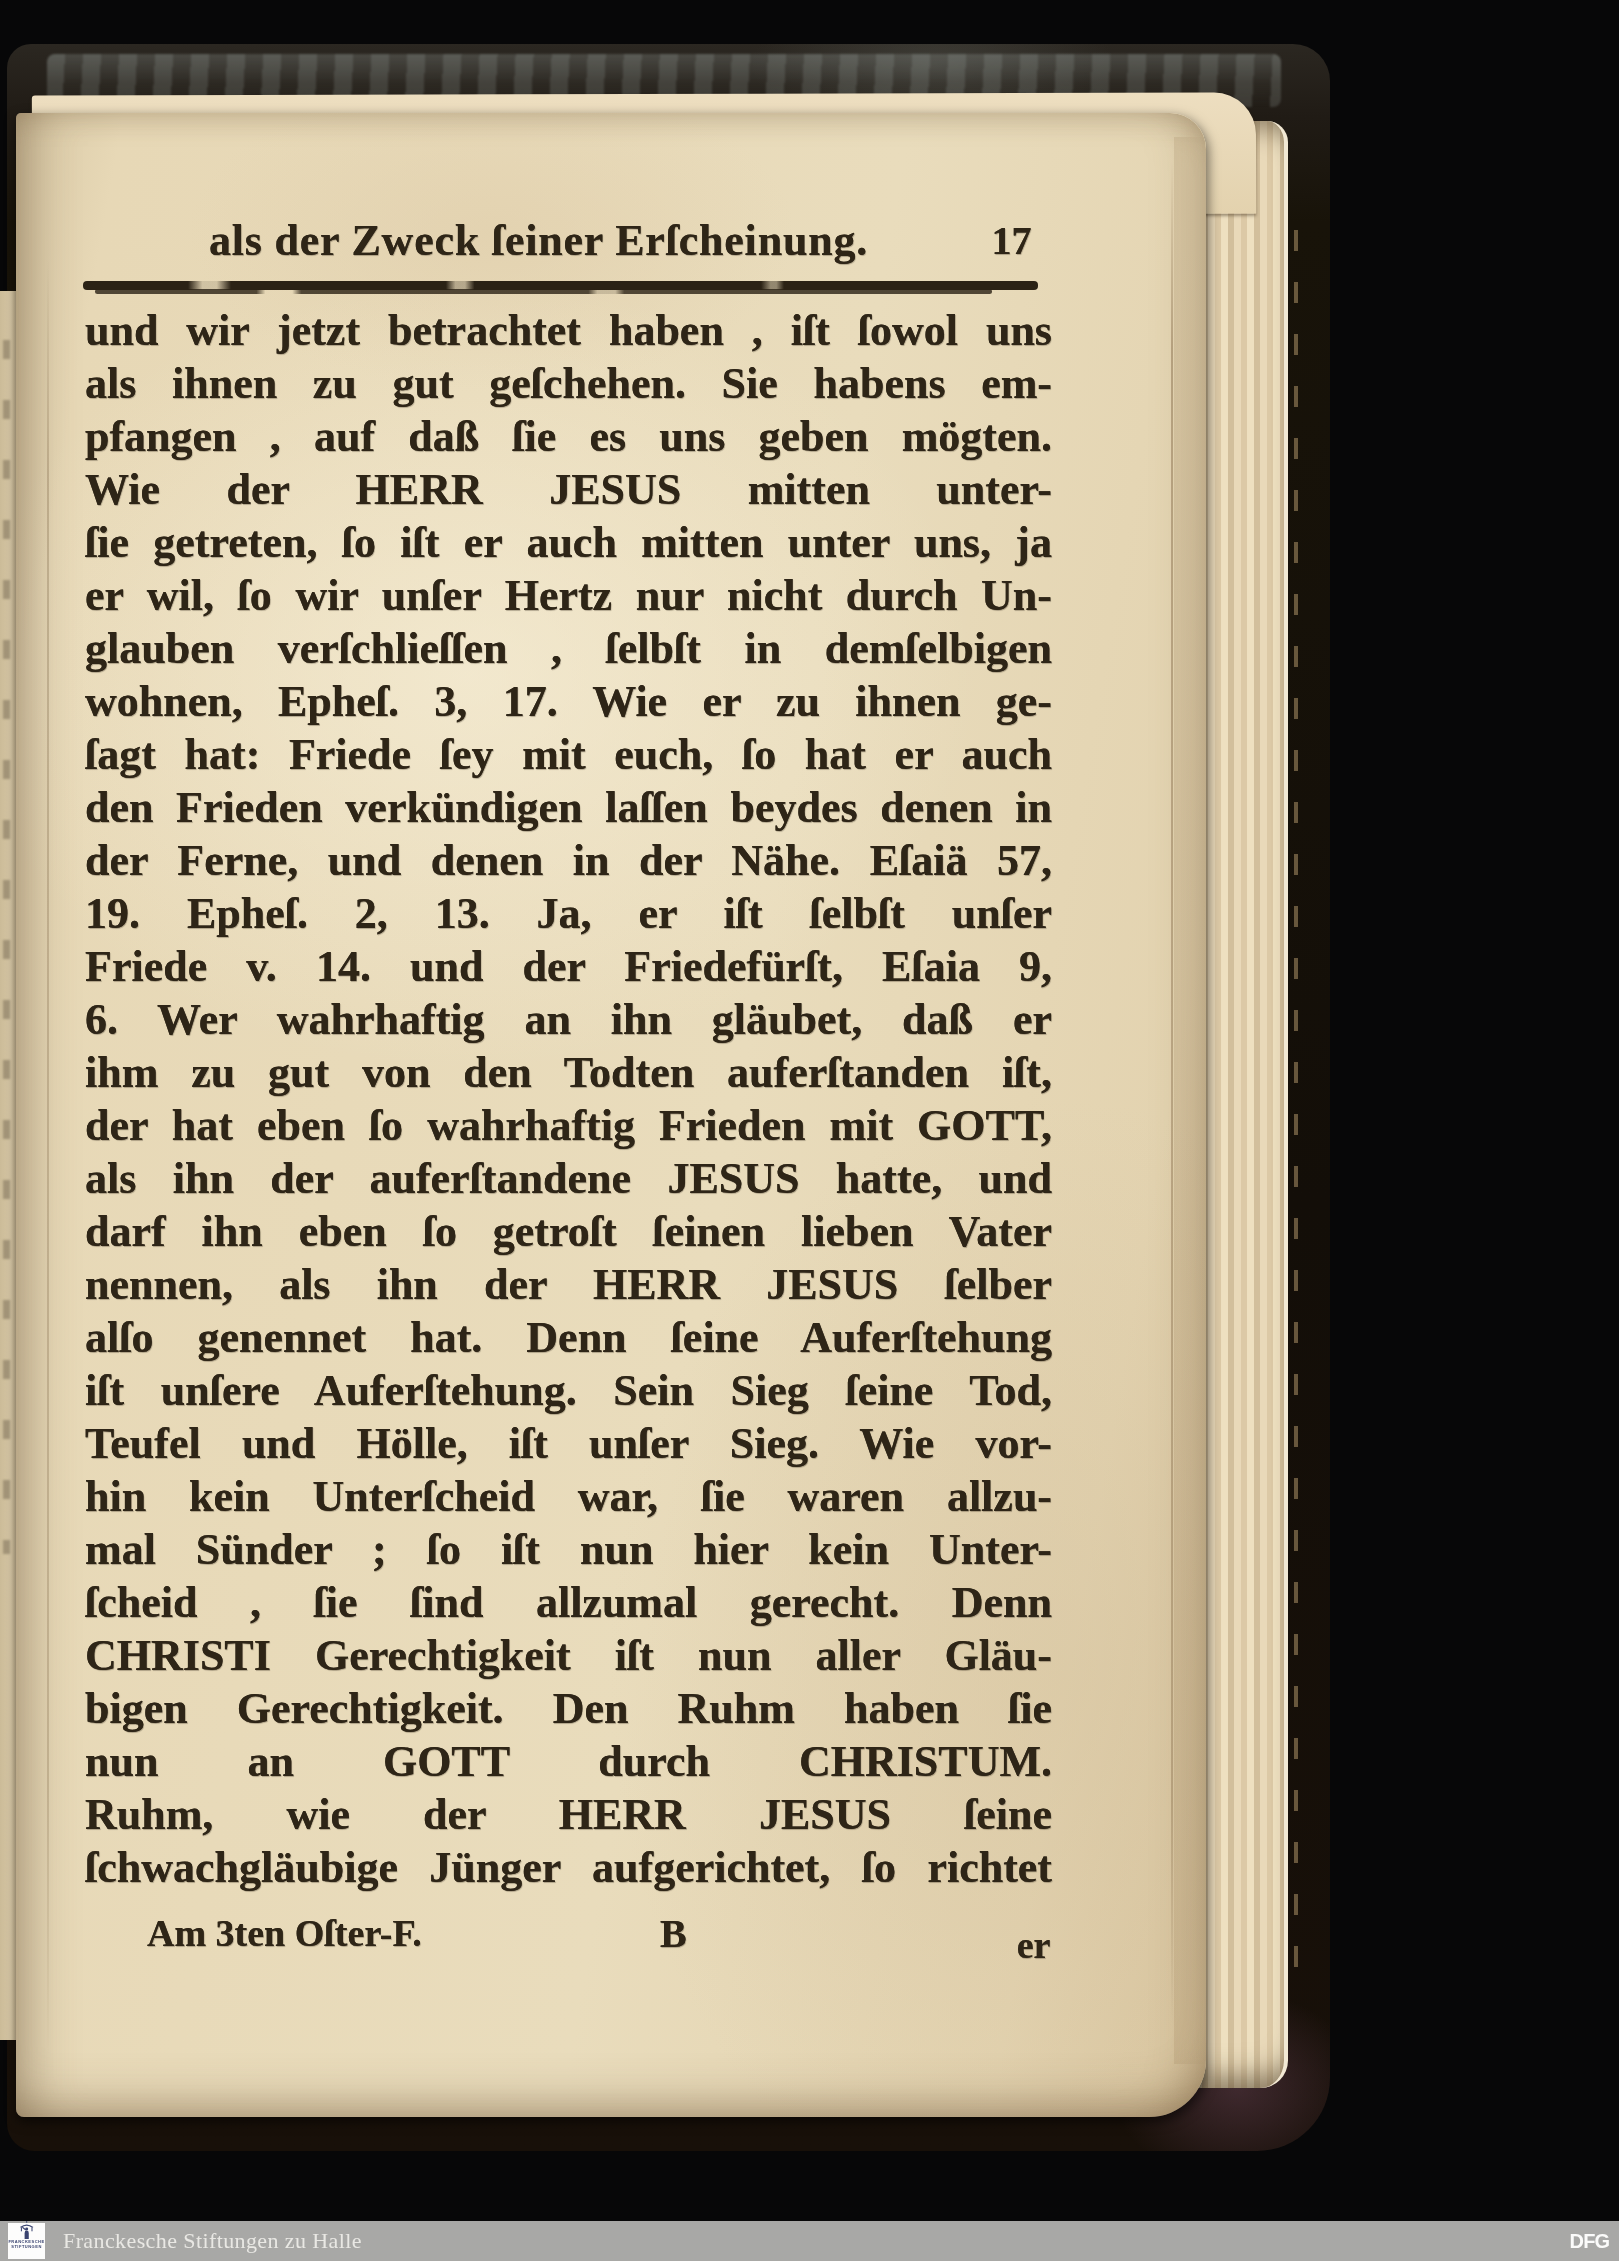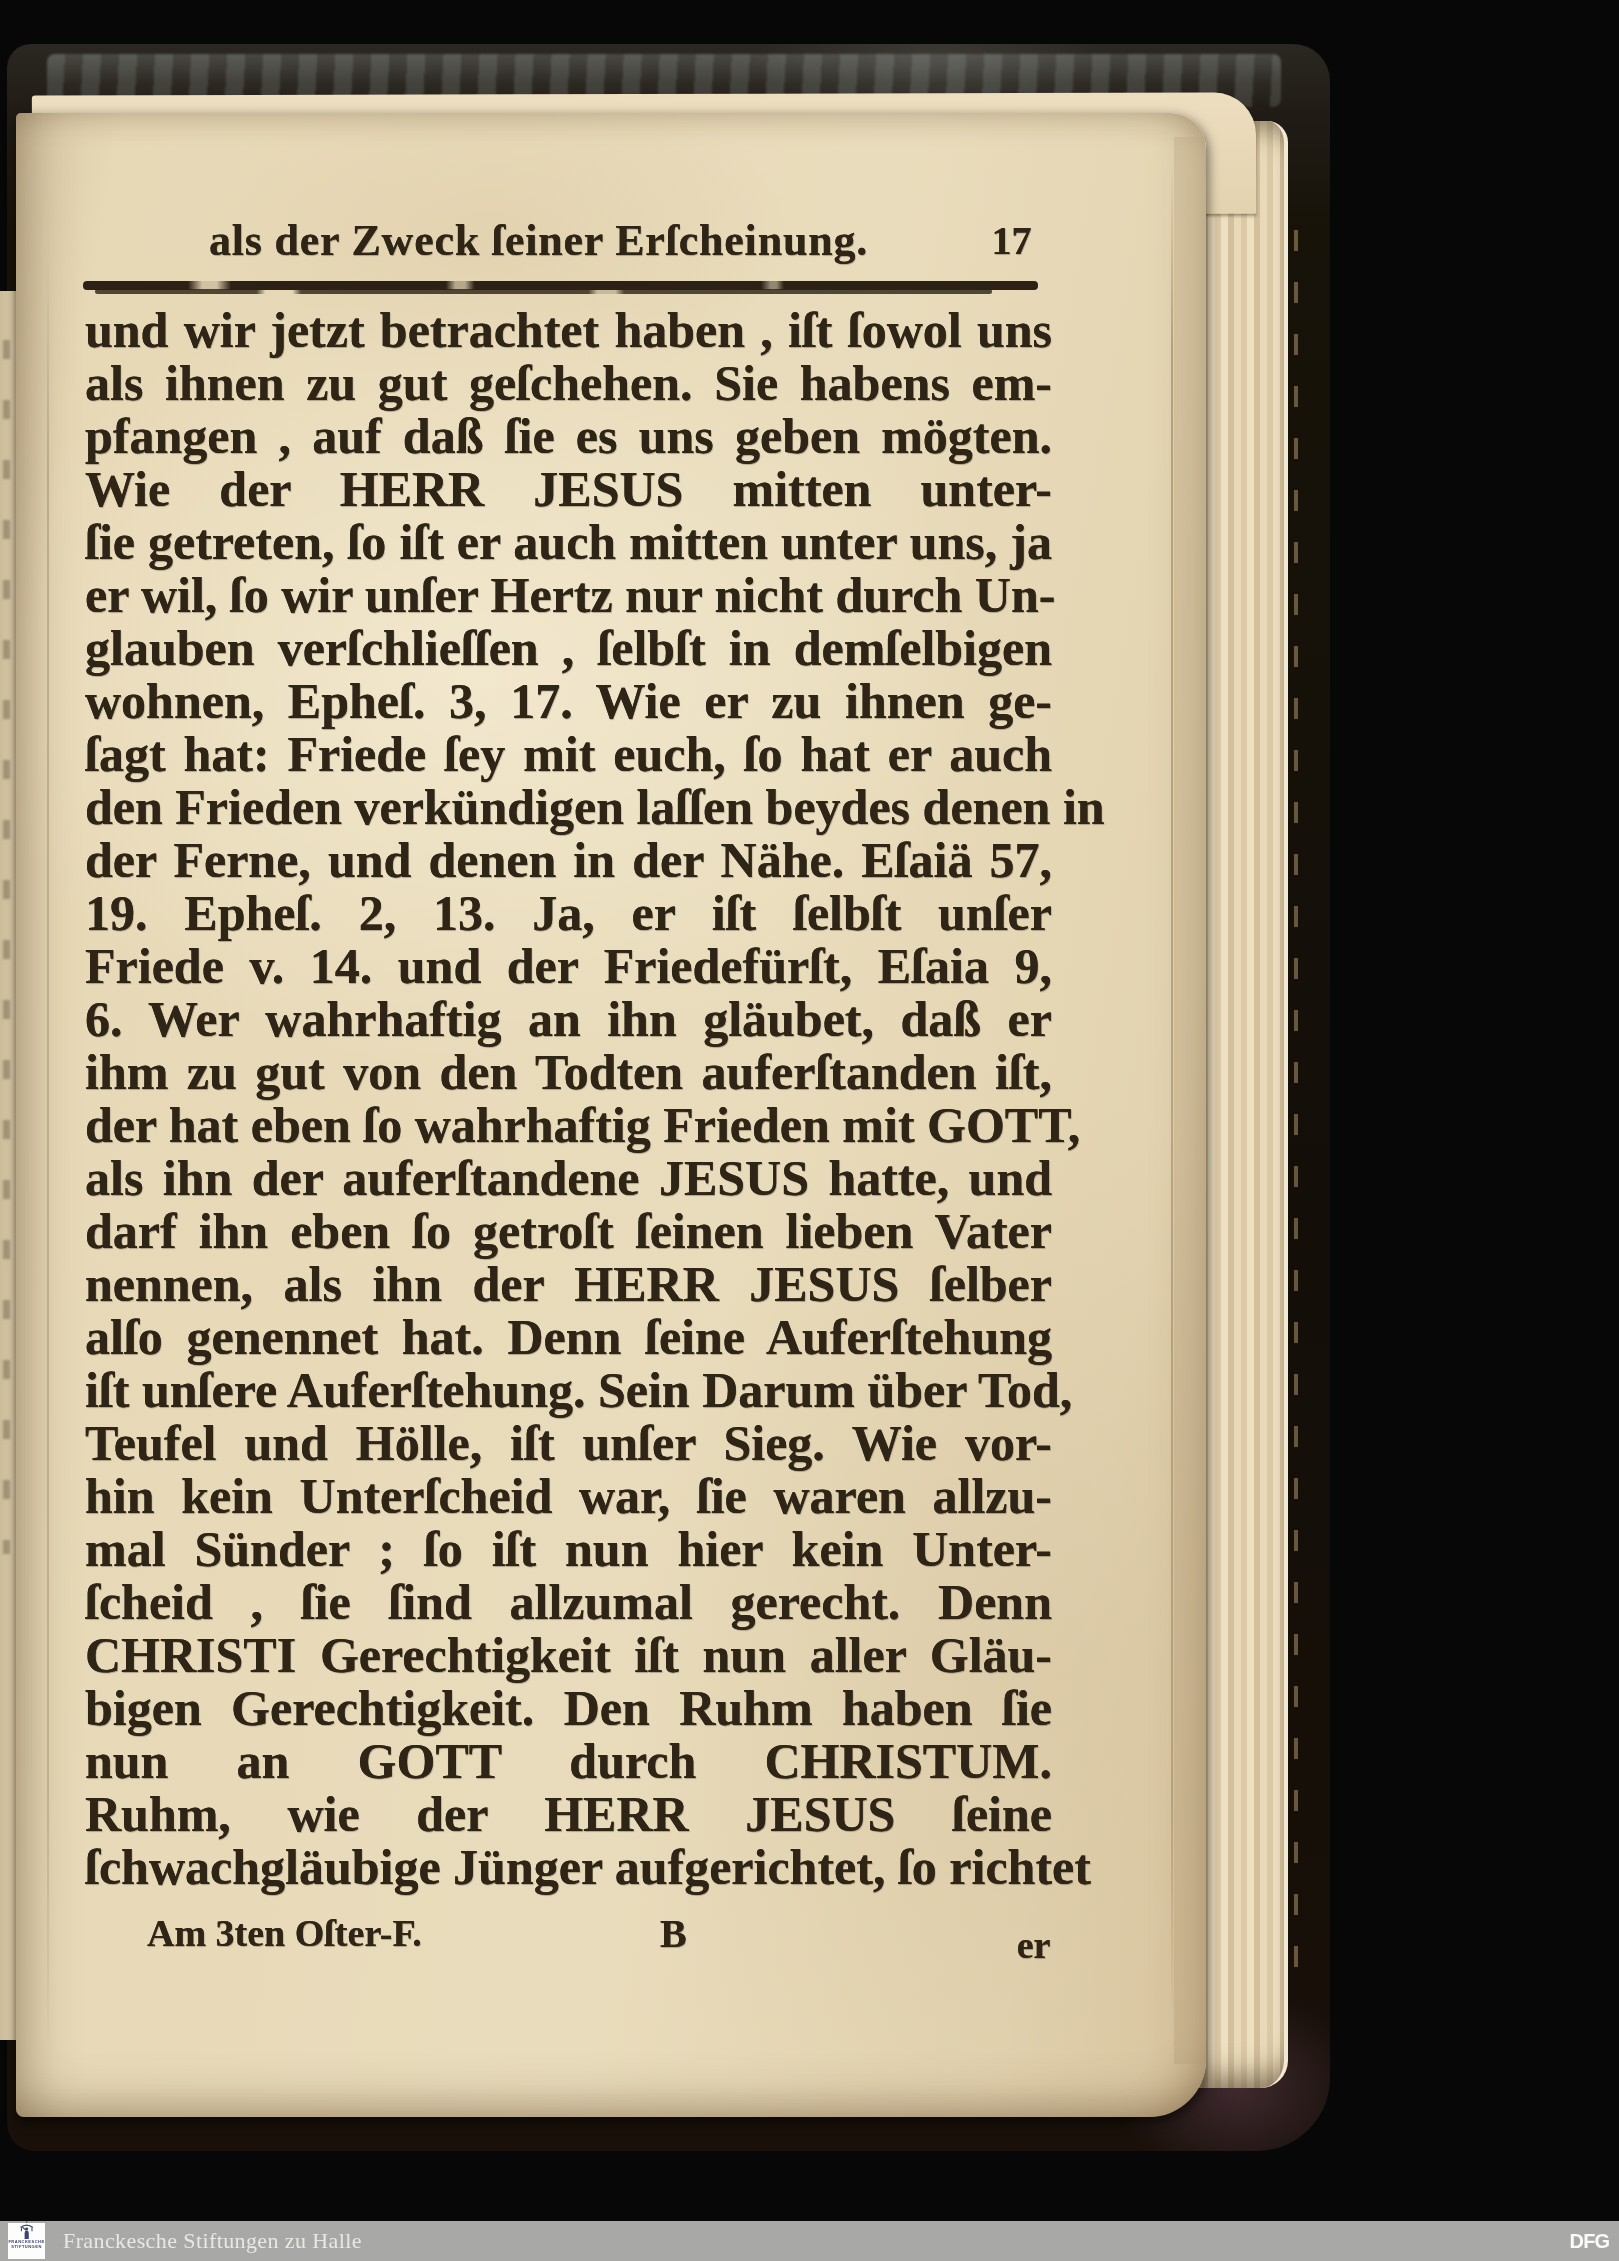--- a/index.html
+++ b/index.html
@@ -69,21 +69,21 @@
   .rule{position:absolute;top:166px;left:-1.6px;width:955px;height:21px;}
   .rule::before{content:'';position:absolute;top:1.6px;left:0;width:100%;height:9px;border-radius:4px;
        background:linear-gradient(90deg,
          var(--rule) 0 11%, rgba(43,34,21,.12) 12.5% 14%, var(--rule) 15.5% 38%,
          rgba(43,34,21,.25) 39% 40%, var(--rule) 41% 71%, rgba(43,34,21,.45) 72% 72.6%,
          var(--rule) 73.4% 100%);}
   .rule::after{content:'';position:absolute;top:9.7px;left:11.3px;width:94%;height:5.7px;border-radius:3.2px;opacity:.8;
        background:linear-gradient(90deg, var(--rule) 0 18%, rgba(43,34,21,0) 19% 22%,
          var(--rule) 23% 55%, rgba(43,34,21,.2) 56% 58%, var(--rule) 59% 100%);
        filter:blur(0.3px);}
-  .body{position:absolute;top:191px;left:0;width:100%;font-weight:700;font-size:50px;}
+  .body{position:absolute;top:191px;left:0;width:100%;font-weight:700;font-size:44px;}
   .tl{height:53px;line-height:53px;text-align:justify;text-align-last:justify;white-space:nowrap;}
   .sig{position:absolute;top:1794px;left:0;width:100%;height:53px;line-height:53px;
        font-weight:700;font-size:38px;}
   .sig .s1{margin-left:62px;}
   .sig .s2{position:absolute;left:575px;top:0;font-size:40px;}
   .sig .s3{position:absolute;right:1.6px;top:12px;}
   
   .footer{position:absolute;left:0;bottom:0;width:1619px;height:40px;background:var(--footer_bar);}
   .logo-box{position:absolute;left:8px;top:1.6px;width:37px;height:36px;background:#fdfdfc;
             display:flex;flex-direction:column;align-items:center;justify-content:flex-start;overflow:visible;}
@@ -137,21 +137,21 @@
           <div class="tl">der Ferne, und denen in der Nähe. Eſaiä 57,</div>
           <div class="tl">19. Epheſ. 2, 13. Ja, er iſt ſelbſt unſer</div>
           <div class="tl">Friede v. 14. und der Friedefürſt, Eſaia 9,</div>
           <div class="tl">6. Wer wahrhaftig an ihn gläubet, daß er</div>
           <div class="tl">ihm zu gut von den Todten auferſtanden iſt,</div>
           <div class="tl">der hat eben ſo wahrhaftig Frieden mit GOTT,</div>
           <div class="tl">als ihn der auferſtandene JESUS hatte, und</div>
           <div class="tl">darf ihn eben ſo getroſt ſeinen lieben Vater</div>
           <div class="tl">nennen, als ihn der HERR JESUS ſelber</div>
           <div class="tl">alſo genennet hat. Denn ſeine Auferſtehung</div>
-          <div class="tl">iſt unſere Auferſtehung. Sein Darum über Tod,</div>
+          <div class="tl">iſt unſere Auferſtehung. Sein Sieg ſeine Tod,</div>
           <div class="tl">Teufel und Hölle, iſt unſer Sieg. Wie vor-</div>
           <div class="tl">hin kein Unterſcheid war, ſie waren allzu-</div>
           <div class="tl">mal Sünder ; ſo iſt nun hier kein Unter-</div>
           <div class="tl">ſcheid , ſie ſind allzumal gerecht. Denn</div>
           <div class="tl">CHRISTI Gerechtigkeit iſt nun aller Gläu-</div>
           <div class="tl">bigen Gerechtigkeit. Den Ruhm haben ſie</div>
           <div class="tl">nun an GOTT durch CHRISTUM.</div>
           <div class="tl">Ruhm, wie der HERR JESUS ſeine</div>
           <div class="tl">ſchwachgläubige Jünger aufgerichtet, ſo richtet</div>
         </div>

